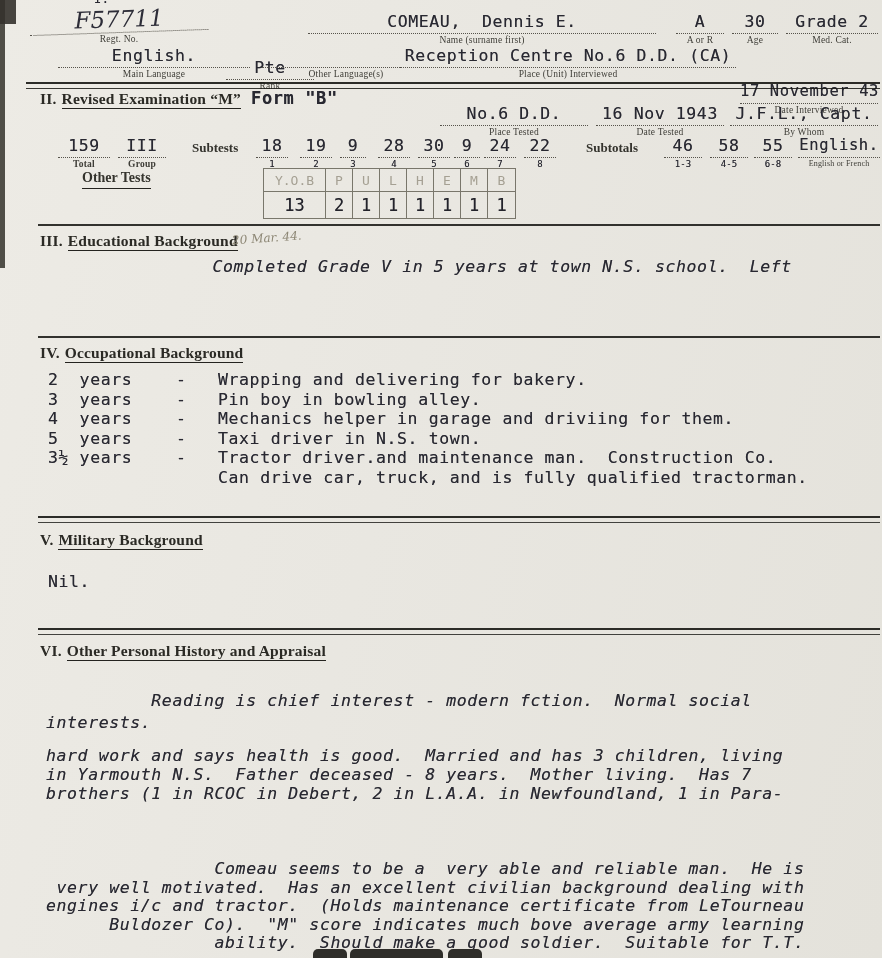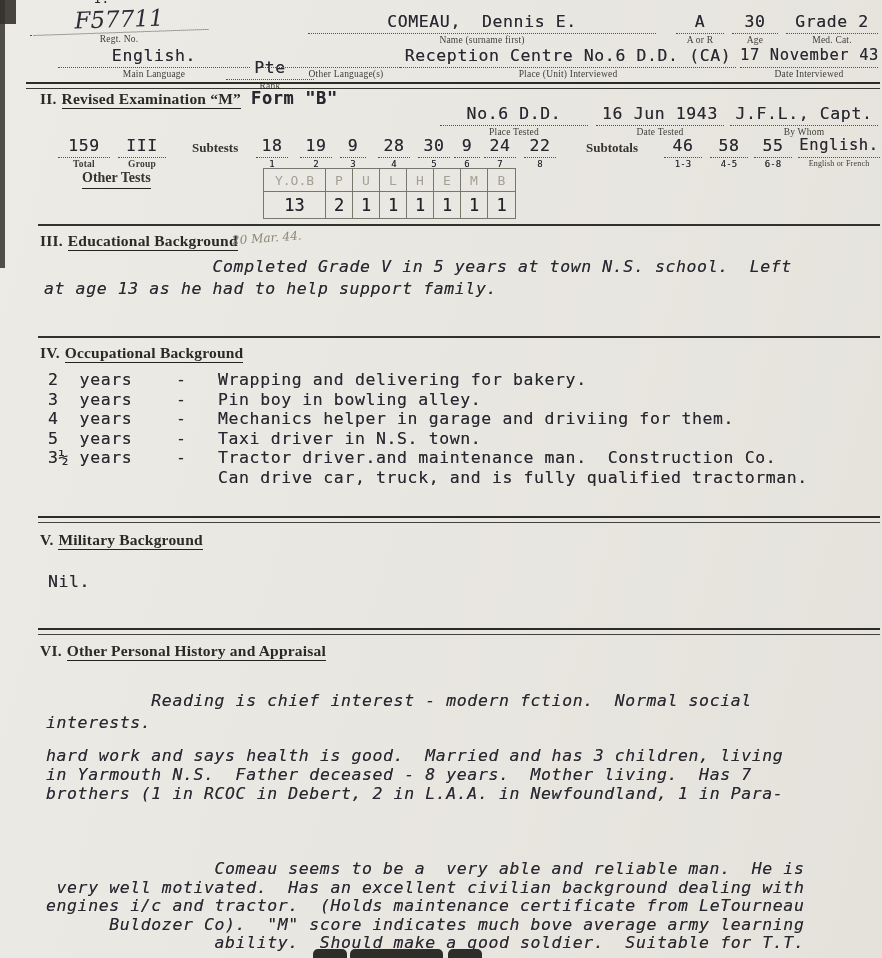--- a/index.html
+++ b/index.html
@@ -81,37 +81,37 @@
   </div>
   <div class="field" style="left:262px;top:46px;width:168px;">
     <span class="value t"></span>
     <span class="label lbl">Other Language(s)</span>
   </div>
   <div class="field" style="left:400px;top:46px;width:336px;">
     <span class="value t">Reception Centre No.6 D.D. (CA)</span>
     <span class="label lbl">Place (Unit) Interviewed</span>
   </div>
   <div class="field" style="left:740px;top:46px;width:138px;">
-    <span class="value t" style="font-size:15.5px;">17 November 43</span>
+    <span class="value t" style="font-size:15.5px;margin-top:36px;">17 November 43</span>
     <span class="label lbl">Date Interviewed</span>
   </div>
 
   <div class="rule header" style="top:82px;"></div>
 
   <div class="heading" style="left:40px;top:88px;">
     <span class="num">II.</span><span class="title">Revised Examination “M”</span>
     <span class="t" style="font-size:17px;margin-left:6px;">Form "B"</span>
   </div>
 
   <div class="field" style="left:440px;top:104px;width:148px;">
     <span class="value t">No.6 D.D.</span>
     <span class="label lbl">Place Tested</span>
   </div>
   <div class="field" style="left:596px;top:104px;width:128px;">
-    <span class="value t">16 Jun 1943</span>
+    <span class="value t">16 Nov 1943</span>
     <span class="label lbl">Date Tested</span>
   </div>
   <div class="field" style="left:730px;top:104px;width:148px;">
     <span class="value t">J.F.L., Capt.</span>
     <span class="label lbl">By Whom</span>
   </div>
 
   <div class="field" style="left:58px;top:136px;width:52px;">
     <span class="value t">159</span>
     <span class="label lbl" style="font-weight:bold;">Total</span>
@@ -197,21 +197,20 @@
   </div>
 
   <div class="rule single" style="top:224px;"></div>
 
   <div class="heading" style="left:40px;top:232px;">
     <span class="num">III.</span><span class="title">Educational Background</span>
   </div>
   <div class="abs pencil" style="left:232px;top:231px;font-size:12px;transform:rotate(-4deg);">20 Mar. 44.</div>
   <div class="abs para" style="left:44px;top:256px;line-height:22px;">
     <div class="t">                Completed Grade V in 5 years at town N.S. school.  Left</div>
-    <div class="t">at age 13 as he had to help support family.</div>
   </div>
 
   <div class="rule single" style="top:336px;"></div>
 
   <div class="heading" style="left:40px;top:344px;">
     <span class="num">IV.</span><span class="title">Occupational Background</span>
   </div>
   <div class="abs" style="left:0;top:370px;">
     <div style="position:relative;height:19.5px;">
       <span class="t abs" style="left:48px;">2  years</span>

